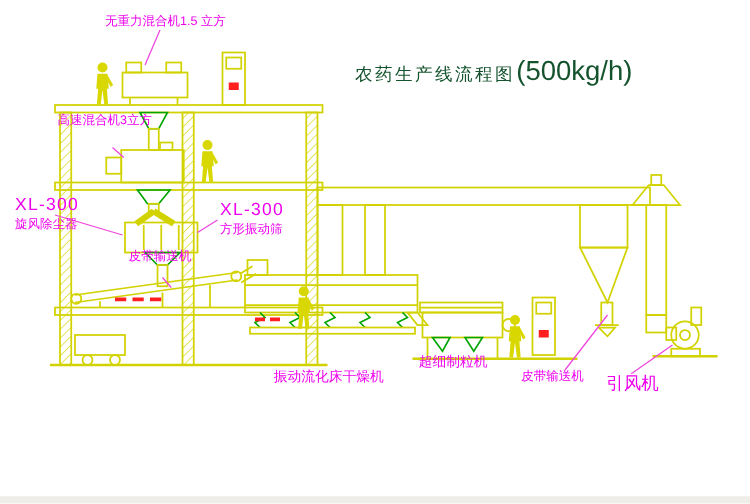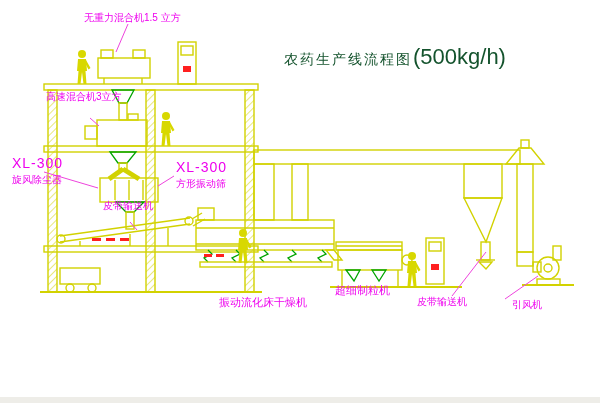--- a/index.html
+++ b/index.html
@@ -198,16 +198,16 @@
   <div class="lbl" style="left:84px;top:12px;font-size:10px;">无重力混合机1.5 立方</div>
   <div class="lbl" style="left:46px;top:91px;font-size:10px;">高速混合机3立方</div>
   <div class="lbl model" style="left:12px;top:156px;font-size:14px;">XL-300</div>
   <div class="lbl" style="left:12px;top:174px;font-size:10px;">旋风除尘器</div>
   <div class="lbl model" style="left:176px;top:160px;font-size:14px;">XL-300</div>
   <div class="lbl" style="left:176px;top:178px;font-size:10px;">方形振动筛</div>
   <div class="lbl" style="left:103px;top:200px;font-size:10px;text-align:center;">皮带输送机</div>
   <div class="lbl" style="left:219px;top:296px;font-size:11px;">振动流化床干燥机</div>
   <div class="lbl" style="left:335px;top:284px;font-size:11px;">超细制粒机</div>
   <div class="lbl" style="left:417px;top:296px;font-size:10px;">皮带输送机</div>
-  <div class="lbl" style="left:512px;top:299px;font-size:10px;">引风机</div>
+  <div class="lbl" style="left:485px;top:299px;font-size:14px;">引风机</div>
 
   <div class="bottom-strip"></div>
 </div>
 
 </body></html>

